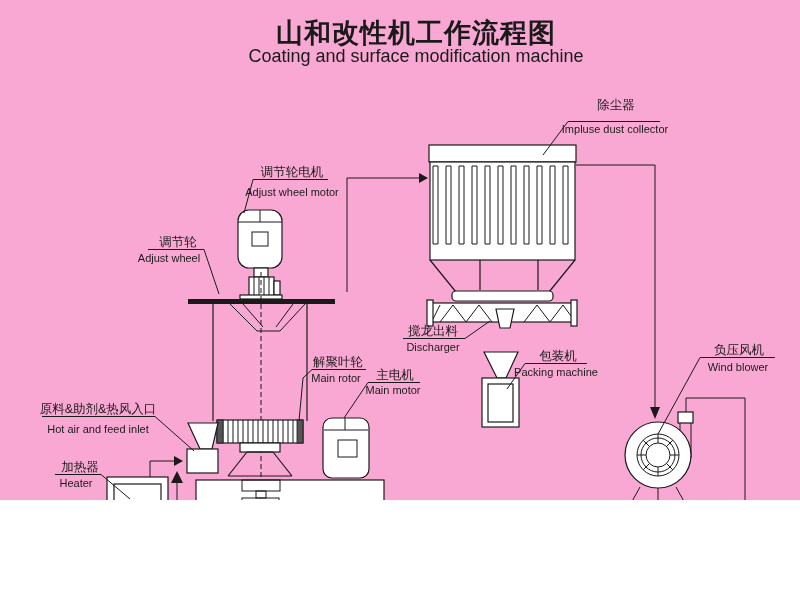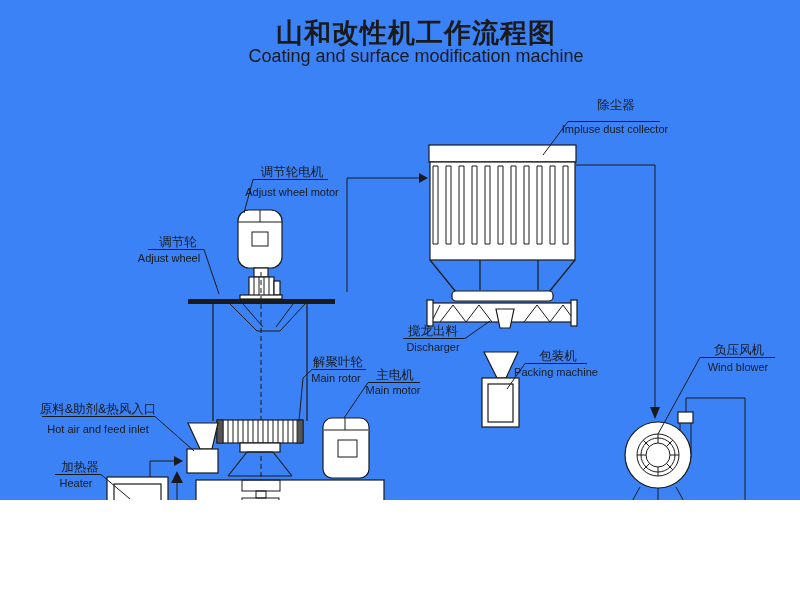--- a/index.html
+++ b/index.html
@@ -1,16 +1,16 @@
 <!DOCTYPE html>
 <html><head>
 <meta charset="utf-8">
 <style>
   html,body{margin:0;padding:0;background:#ffffff;}
-  #stage{position:relative;width:800px;height:500px;background:#3b82f6;overflow:hidden;
+  #stage{position:relative;width:800px;height:500px;background:#f9a8d4;overflow:hidden;
          font-family:"Liberation Sans", sans-serif;}
   svg{display:block;}
   .ln{stroke:#1a1a1a;stroke-width:1.2;fill:none;}
   .thin{stroke:#1a1a1a;stroke-width:1;fill:none;}
   .fillw{fill:#ffffff;stroke:#1a1a1a;stroke-width:1.2;}
   .solid{fill:#1a1a1a;stroke:none;}
   .cap{fill:#555555;stroke:#1a1a1a;stroke-width:0.8;}
   .dash{stroke:#1a1a1a;stroke-width:1;fill:none;stroke-dasharray:5 3;}
   text{fill:#1a1a1a;}
   .title-zh{font-size:27px;font-weight:bold;letter-spacing:1px;text-anchor:middle;}

